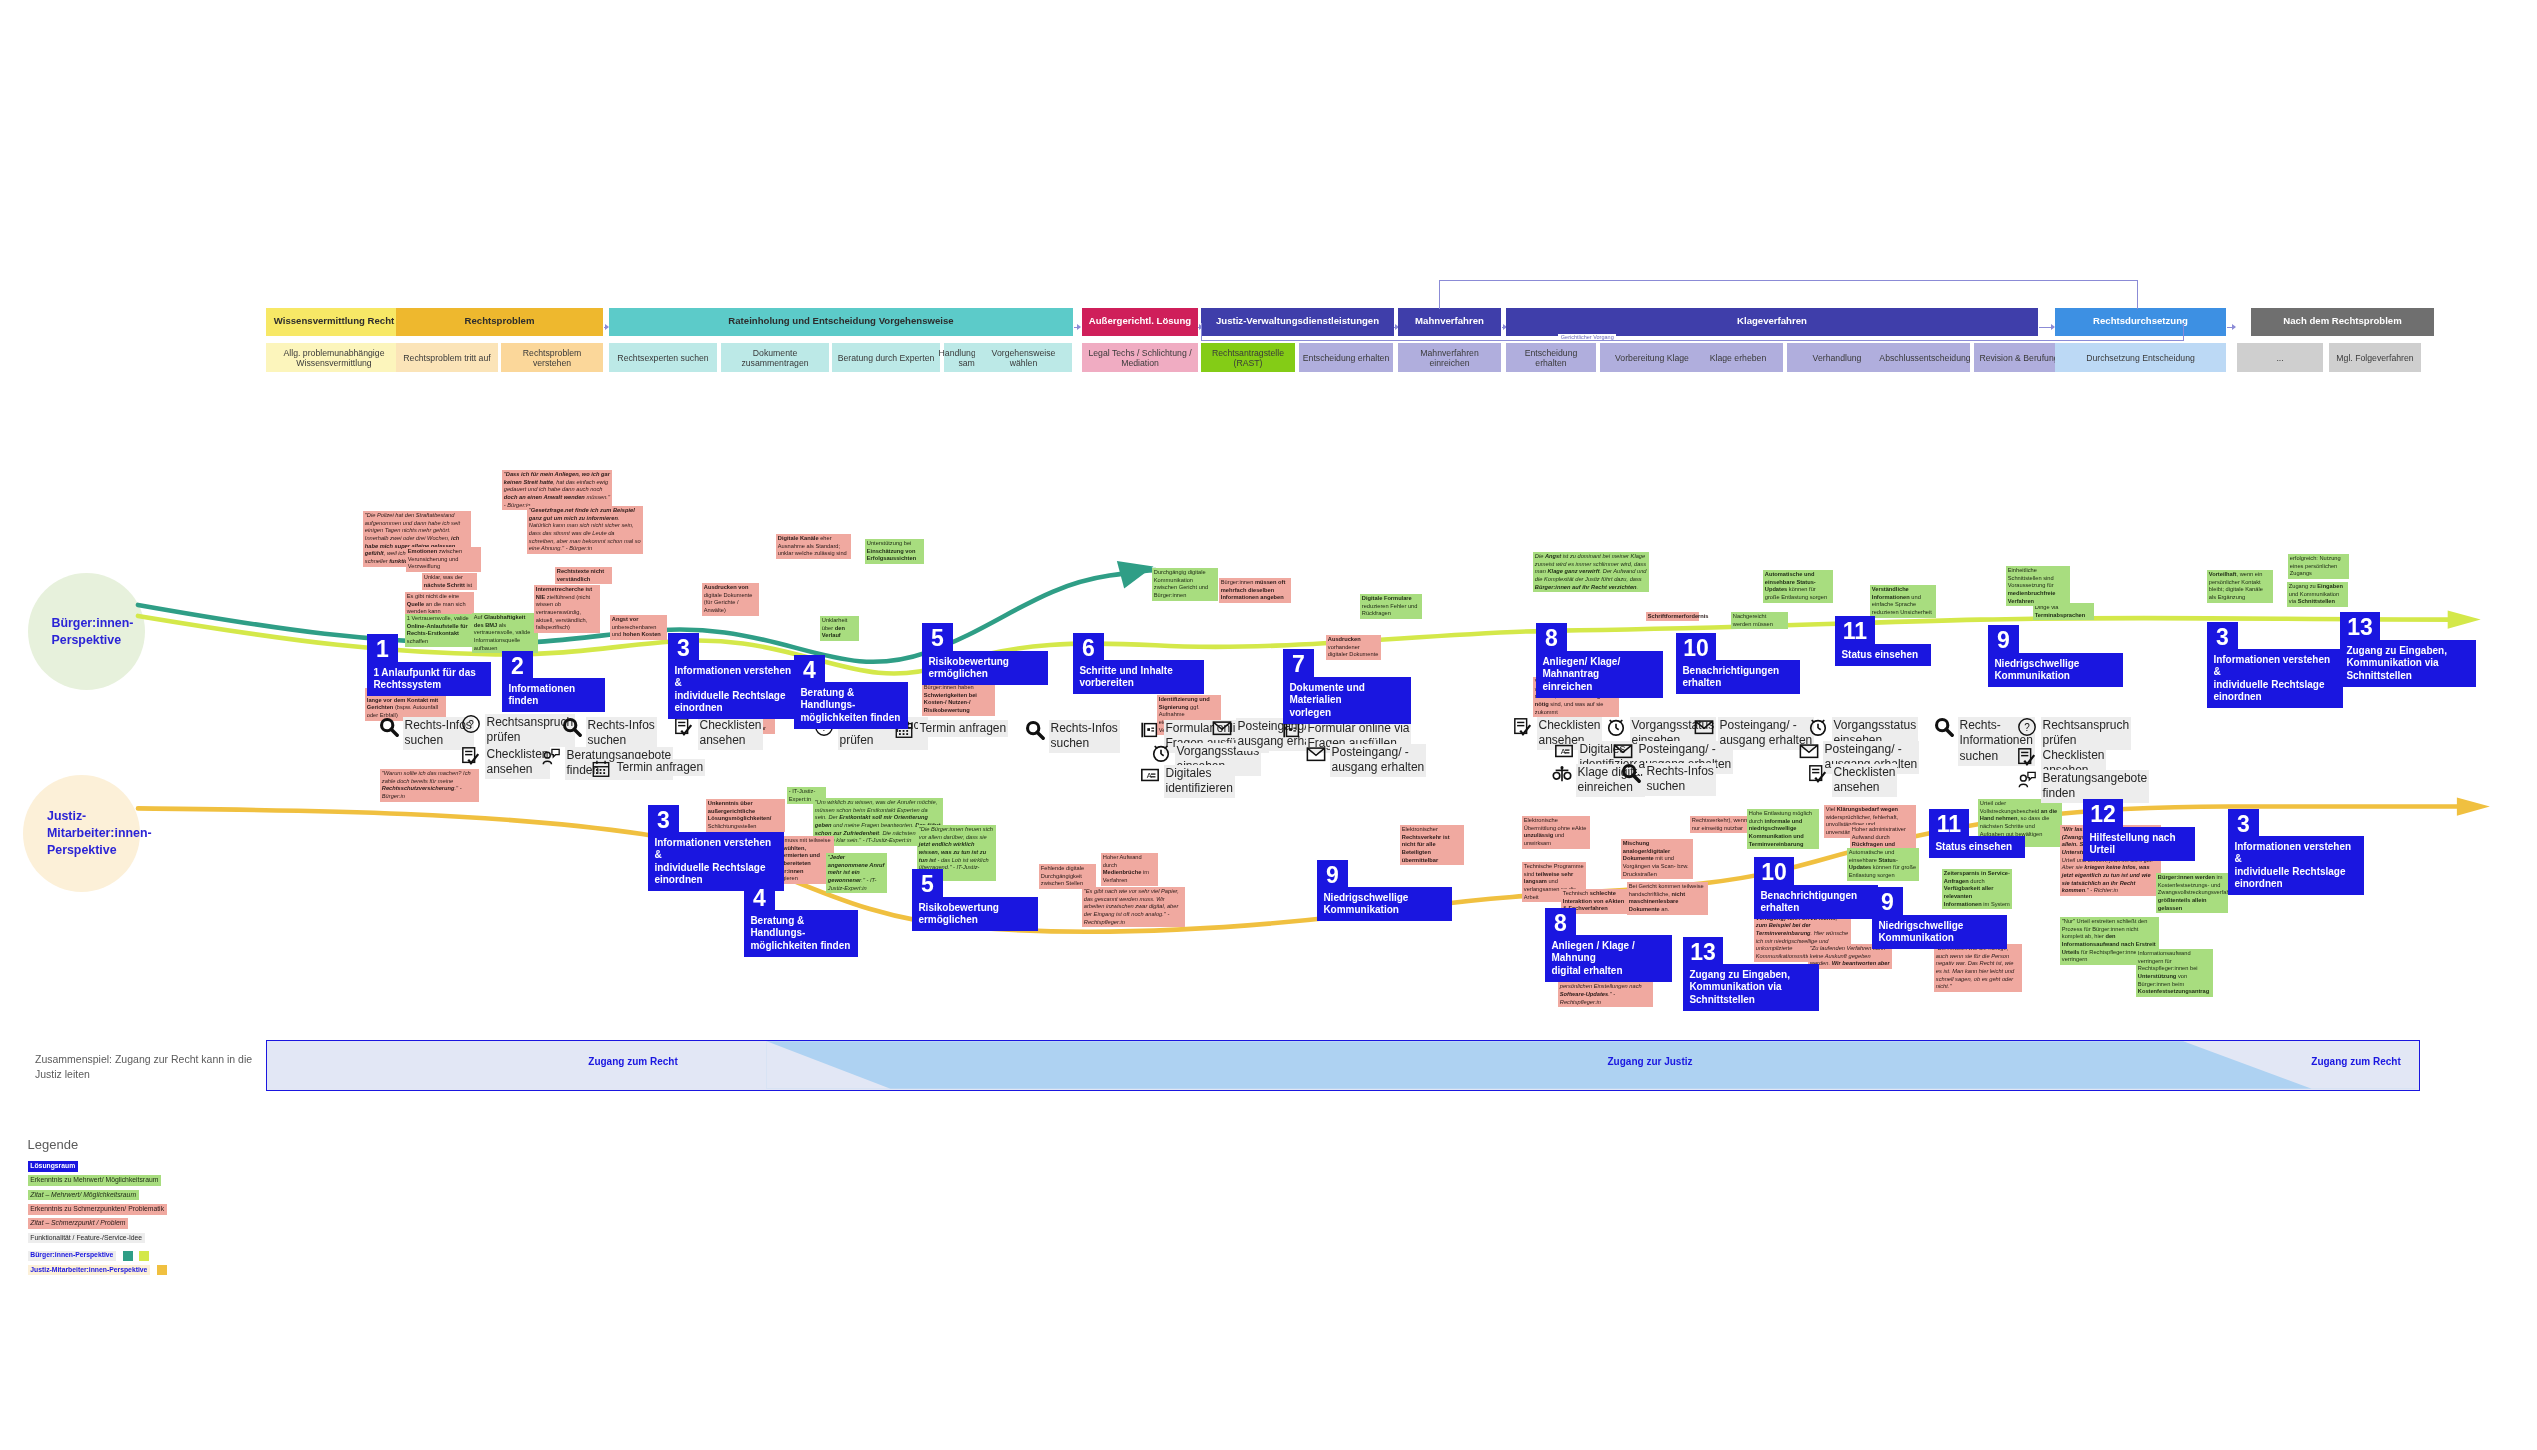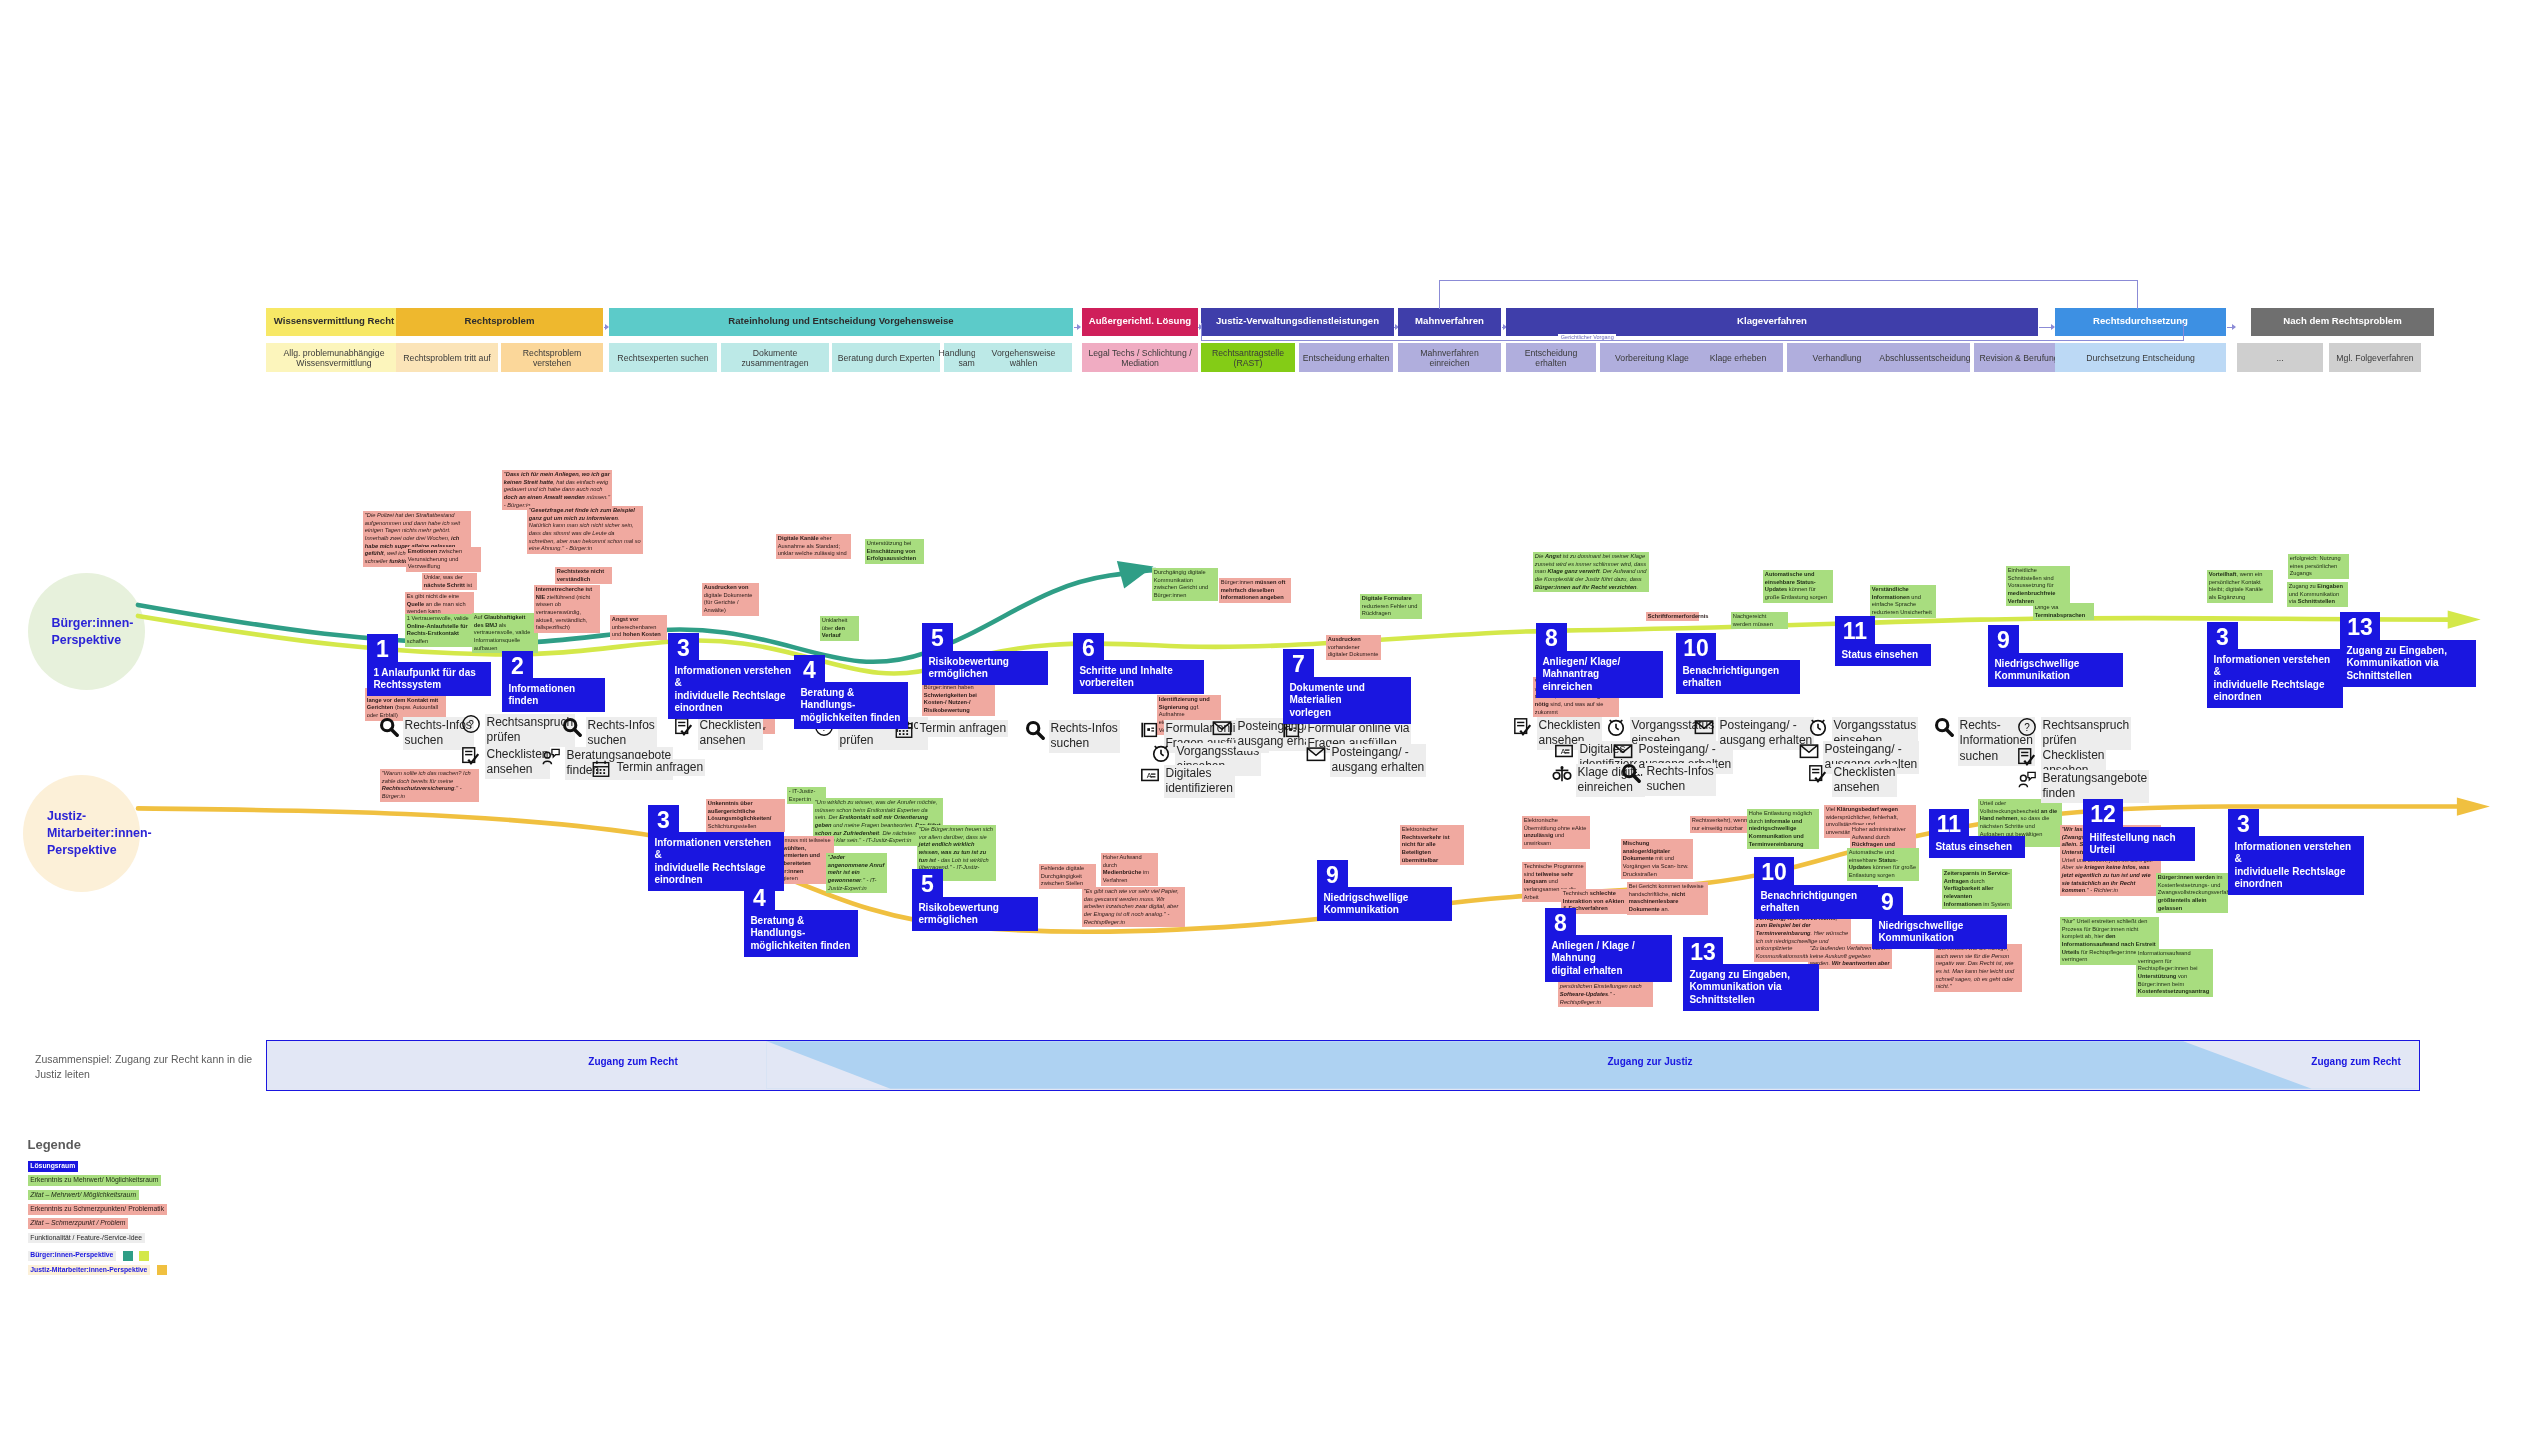--- a/index.html
+++ b/index.html
@@ -47,21 +47,21 @@
   .feat .ic{width:20px;height:20px;flex:0 0 20px;display:block;}
   .feat .tx{background:#ededed;color:#262626;font-size:12px;line-height:1.3;padding:0.9px 1.8px;white-space:pre-line;}
 
   
   #bandlabel{position:absolute;left:35px;top:1052px;width:220px;font-size:10.5px;color:#5b5b5b;line-height:1.45;}
   #band{position:absolute;left:266px;top:1040px;width:2154px;height:51px;border:1.8px solid #1a16e0;box-sizing:border-box;overflow:hidden;background:#e2e7f5;}
   .bandtxt{position:absolute;top:16.5px;font-size:10px;font-weight:bold;color:#1a16e0;}
 
   
   #legend{position:absolute;left:27.5px;top:1137px;}
-  #legend h4{margin:0 0 9.2px 0;font-size:13px;font-weight:bold;color:#5b5b5b;}
+  #legend h4{margin:0 0 9.2px 0;font-size:13px;font-weight:normal;color:#5b5b5b;}
   .lg{display:flex;align-items:center;margin-bottom:3.7px;font-size:6.8px;line-height:1.3;}
   .lg .sw{display:inline-block;padding:0.9px 2.8px;}
   .lg .box{display:inline-block;width:10px;height:10px;margin-left:6.4px;}
 </style>
 </head>
 <body>
 
 <div id="canvas">
 
 

